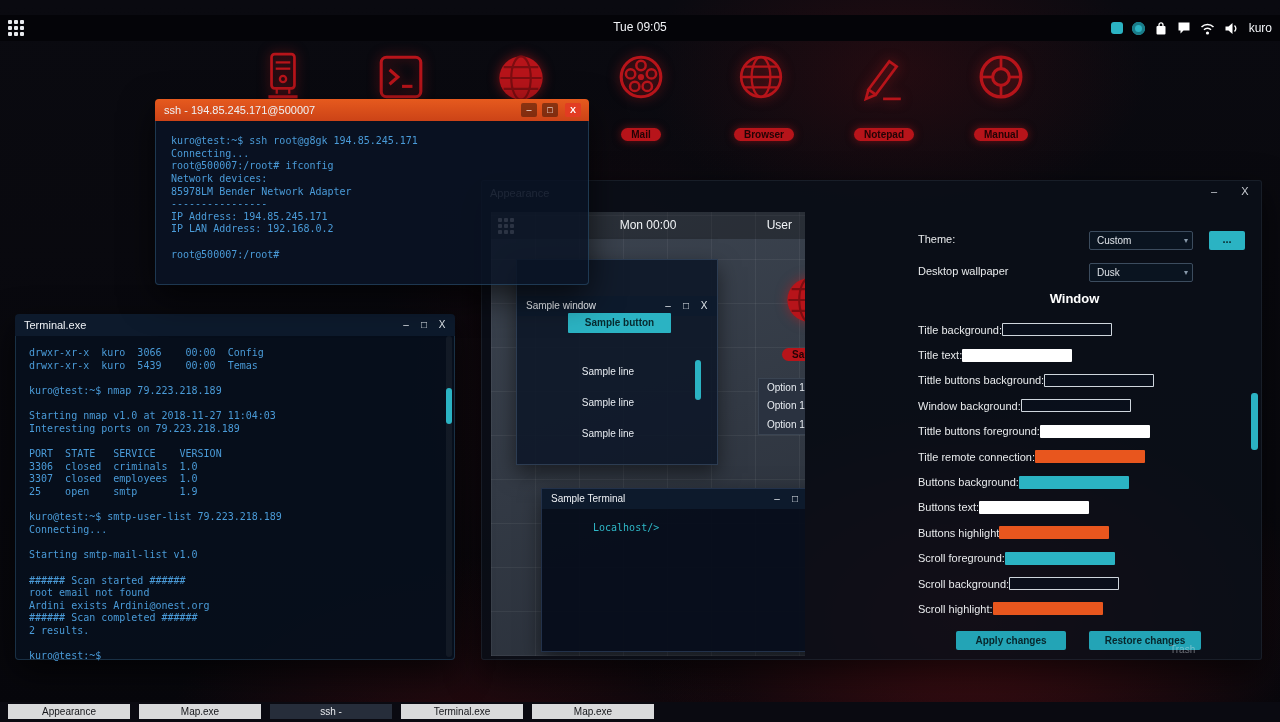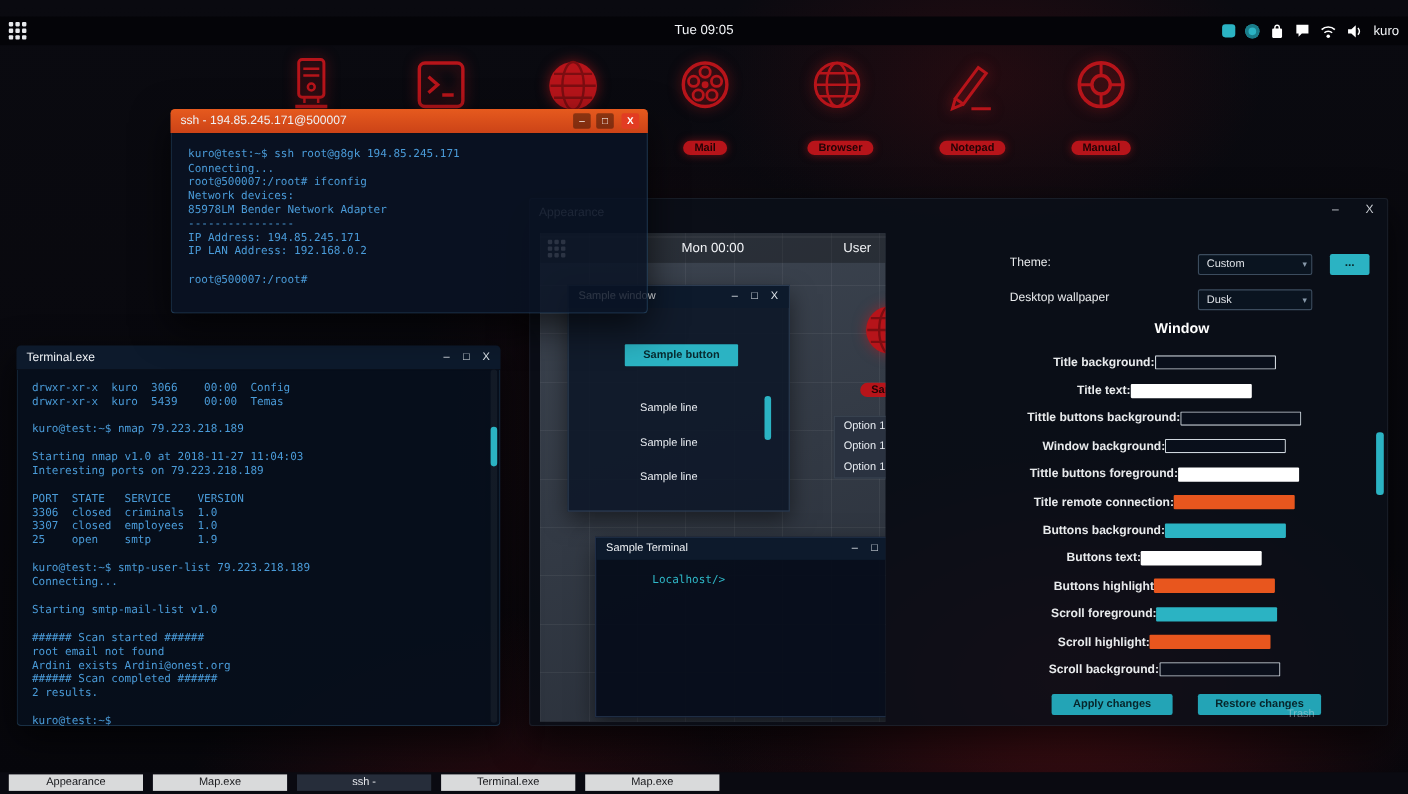--- a/index.html
+++ b/index.html
@@ -80,21 +80,21 @@
       repeating-linear-gradient(90deg, rgba(255,255,255,.055) 0 1px, transparent 1px 44px),
       linear-gradient(160deg,#3d4551,#292f39);}
   #ptopbar{position:absolute;left:0;right:0;top:0;height:27px;background:rgba(0,0,0,.28);}
   #ptopbar .grid-icon{left:7px;top:6px;}
   #pclock{position:absolute;left:50%;top:6px;transform:translateX(-50%);color:#f2f4f7;font-size:12px;}
   #puser{position:absolute;right:13px;top:6px;color:#f2f4f7;font-size:12px;}
 
   
   #sample-win{position:absolute;left:25px;top:47px;width:200px;height:204px;
     background:rgba(13,23,40,.9);border:1px solid #2c3c52;box-shadow:0 8px 20px rgba(0,0,0,.5);}
-  #sample-win .titlebar{height:20px;line-height:20px;font-size:10px;border-radius:0;}
+  #sample-win .titlebar{height:20px;line-height:20px;font-size:10px;border-radius:0;margin-top:36px;}
   #sample-win .wbtn{height:20px;line-height:20px;}
   #sample-btn{position:absolute;left:51px;top:53px;width:103px;height:20px;background:var(--teal);
     color:#072a2f;font-size:10px;font-weight:bold;text-align:center;line-height:20px;cursor:pointer;border-radius:1px;}
   #sample-lines{position:absolute;left:5px;top:96px;width:172px;}
   .sample-line{height:31px;line-height:31px;color:#e8ecf1;font-size:10px;text-align:center;}
   #sample-scroll{position:absolute;right:16px;top:100px;width:6px;height:40px;background:var(--teal);border-radius:3px;cursor:grab;}
 
   
   #sample-icon{position:absolute;left:291px;top:62px;width:54px;text-align:right;cursor:pointer;}
   #sample-icon svg{filter:drop-shadow(0 0 6px rgba(200,25,30,.55));display:block;margin:0 auto;}
@@ -117,21 +117,21 @@
   
   .set-label{position:absolute;color:#e8eaec;font-size:11px;}
   .select{position:absolute;height:19px;background:#0a1420;border:1px solid #3c4c5e;box-sizing:border-box;
     color:#dfe3e8;font-size:10px;line-height:17px;padding-left:7px;cursor:pointer;border-radius:2px;}
   .select .chev{position:absolute;right:4px;top:0;color:#8899aa;font-size:8px;line-height:17px;}
   #theme-browse{position:absolute;left:727px;top:50px;width:36px;height:19px;background:var(--teal);
     color:#09282c;font-weight:bold;text-align:center;line-height:16px;font-size:11px;cursor:pointer;border-radius:2px;}
   #win-header{position:absolute;left:420px;top:110px;width:345px;text-align:center;color:#fff;
     font-size:13px;font-weight:bold;}
   #color-rows{position:absolute;left:436px;top:136px;width:281px;}
-  .color-row{height:25.4px;display:flex;align-items:center;justify-content:center;font-weight:bold;}
+  .color-row{height:25.4px;display:flex;align-items:center;justify-content:flex-start;}
   .color-label{color:#e8eaec;font-size:11px;}
   .swatch{width:110px;height:13px;border-radius:1px;cursor:pointer;flex:0 0 auto;}
   .swatch.outlined{box-shadow:inset 0 0 0 1px #cfd6dd;background:rgba(8,16,30,.6)!important;}
   .panel-btn{position:absolute;top:450px;height:19px;background:#23a4b6;color:#07262b;
     font-size:10px;font-weight:bold;text-align:center;line-height:19px;cursor:pointer;border-radius:2px;}
   #apply-btn{left:474px;width:110px;}
   #restore-btn{left:607px;width:112px;}
 
   
   #trash-label{position:absolute;left:1170px;top:644px;color:#dfe4ea;opacity:.42;font-size:10px;z-index:12;pointer-events:none;}
@@ -380,26 +380,26 @@
         </div>
         <div class="color-row">
           <span class="color-label">Buttons highlight</span>
           <span class="swatch" style="background: rgb(232, 86, 30);"></span>
         </div>
         <div class="color-row">
           <span class="color-label">Scroll foreground:</span>
           <span class="swatch" style="background: rgb(43, 179, 195);"></span>
         </div>
         <div class="color-row">
+          <span class="color-label">Scroll background:</span>
+          <span class="swatch outlined" style="background: rgb(13, 26, 43);"></span>
+        </div>
+        <div class="color-row">
           <span class="color-label">Scroll highlight:</span>
           <span class="swatch" style="background: rgb(232, 86, 30);"></span>
-        </div>
-        <div class="color-row">
-          <span class="color-label">Scroll background:</span>
-          <span class="swatch outlined" style="background: rgb(13, 26, 43);"></span>
         </div>
       </div>
 
     <div class="panel-btn" id="apply-btn">Apply changes</div>
     <div class="panel-btn" id="restore-btn">Restore changes</div>
 
     <div id="app-scroll-thumb"></div>
   </div>
 
   <div class="win" id="ssh-win">

